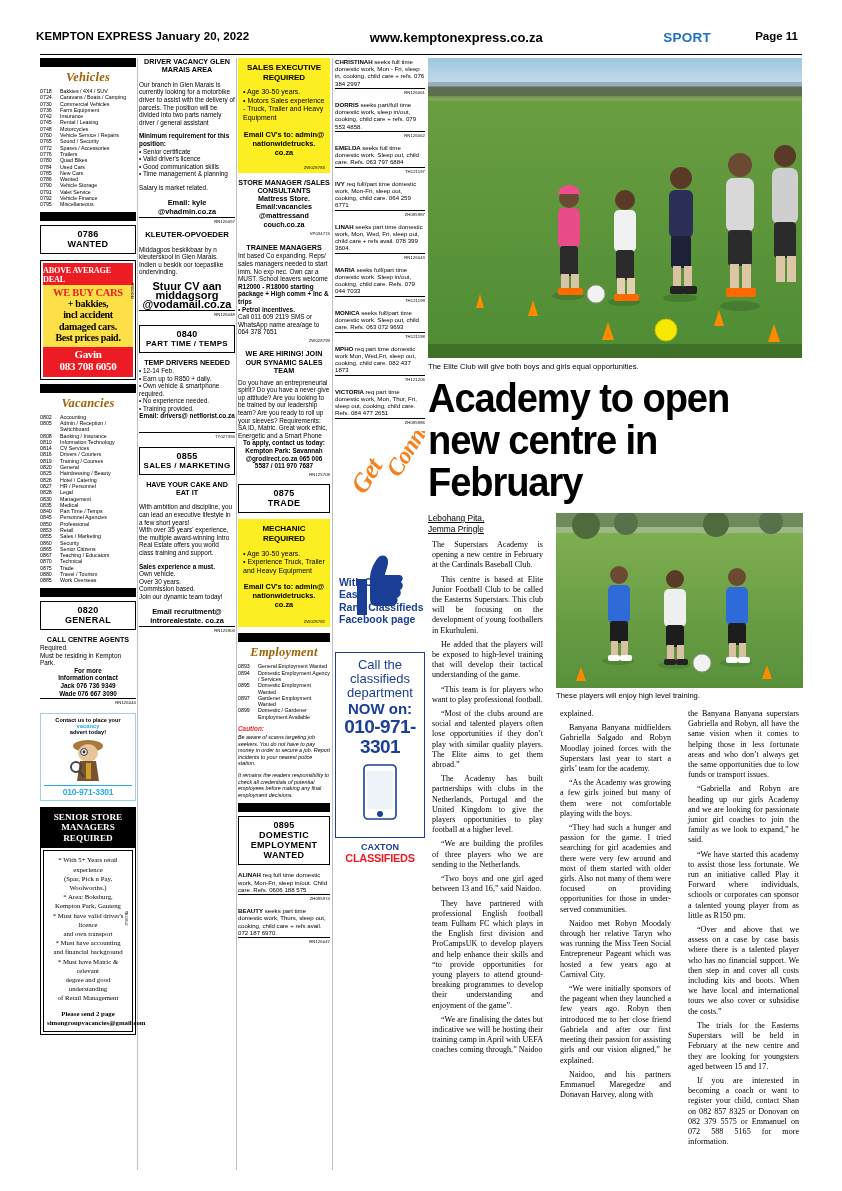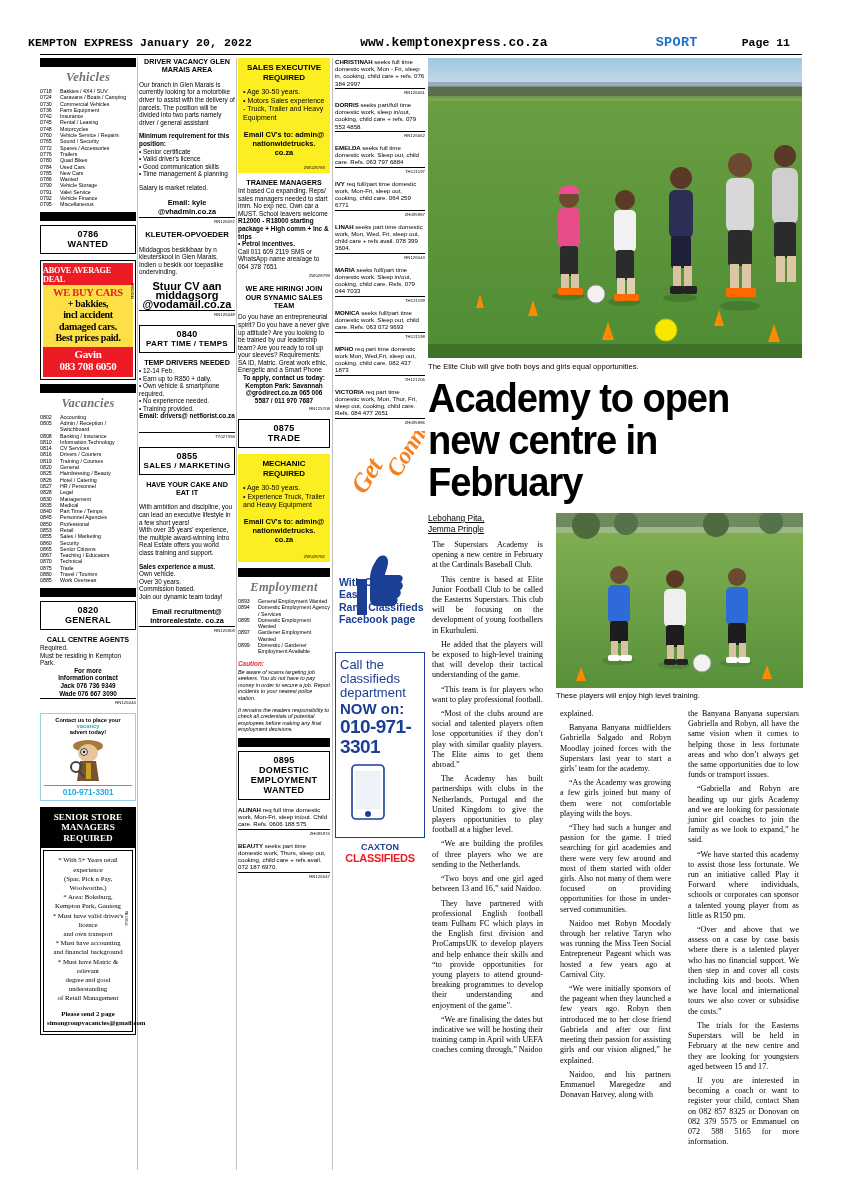--- a/index.html
+++ b/index.html
@@ -1,38 +1,38 @@
 <!DOCTYPE html>
 <html><head>
 <meta charset="utf-8">
 <style>
   html,body{margin:0;padding:0;background:#ffffff;}
   body{width:842px;height:1191px;font-family:"Liberation Sans",sans-serif;color:#000;position:relative;overflow:hidden;}
   .page{position:absolute;left:0;top:0;width:842px;height:1191px;background:#fff;}
 
   
-  .masthead{position:absolute;left:28px;top:30px;width:762px;height:24px;display:flex;align-items:center;font-family:Liberation Mono, monospace;}
+  .masthead{position:absolute;left:36px;top:30px;width:762px;height:24px;display:flex;align-items:flex-start;}
   .mh-left{font-size:11.5px;font-weight:bold;letter-spacing:.1px;white-space:nowrap;}
   .mh-mid{flex:1;text-align:center;font-size:13px;font-weight:bold;}
   .mh-sport{font-size:13.5px;font-weight:bold;color:#1f6fc4;margin-right:44px;letter-spacing:.3px;}
   .mh-page{font-size:11.5px;font-weight:bold;white-space:nowrap;}
   .mh-rule{position:absolute;left:40px;top:54px;width:762px;height:1px;background:#000;}
 
   
   .classifieds{position:absolute;left:40px;top:58px;width:385px;height:1112px;}
   .col{position:absolute;top:0;height:1112px;}
   .c1{left:0;width:96px;}
   .c2{left:99px;width:96px;}
   .c3{left:198px;width:92px;}
   .c4{left:295px;width:90px;}
   .vline{position:absolute;top:0;width:1px;height:1112px;background:#bfbfbf;}
 
   
   .blackbar{height:9px;background:#000;margin:0 0 3px 0;}
-  .cat-title{font-family:"Liberation Serif",serif;font-style:italic;font-weight:bold;color:#737373;font-size:12.5px;text-align:center;margin:1px 0 3px 0;letter-spacing:.2px;}
+  .cat-title{font-family:"Liberation Serif",serif;font-style:italic;font-weight:bold;color:#a16207;font-size:12.5px;text-align:center;margin:1px 0 3px 0;letter-spacing:.2px;}
   .cat-list{font-size:5.3px;line-height:6.3px;}
   .cat-row{display:flex;margin-bottom:0px;}
   .cat-code{width:20px;flex:none;}
   .cat-name{flex:1;}
   .codebox{border:1.4px solid #000;text-align:center;padding:3px 0 4px 0;margin:4px 0 6px 0;}
   .codebox .num{font-size:9px;font-weight:bold;letter-spacing:.3px;}
   .codebox .nm{font-size:9px;font-weight:bold;letter-spacing:.3px;}
   .ad{font-size:6.4px;line-height:7.6px;margin-bottom:6px;}
   .ad .hdr{font-weight:bold;text-align:center;font-size:7.2px;line-height:8.4px;}
   .ad .ctr{text-align:center;}
@@ -67,21 +67,21 @@
   .ssm-hd{background:#000;color:#fff;font-family:"Liberation Serif",serif;font-weight:bold;text-align:center;font-size:9.2px;line-height:10.5px;padding:4px 2px 5px 2px;}
   .ssm-bd{border:1px solid #000;margin:2px;padding:4px 3px;font-family:"Liberation Serif",serif;font-size:6.8px;line-height:9.2px;text-align:center;position:relative;}
 
   
   .getc{position:relative;height:215px;overflow:hidden;}
   .gc-word{position:absolute;color:#f58220;font-family:"Liberation Serif",serif;font-style:italic;font-weight:bold;font-size:26px;transform:rotate(-58deg);transform-origin:left top;white-space:nowrap;letter-spacing:-1px;}
   .thumb{position:absolute;left:8px;top:120px;width:62px;height:70px;}
   .fbblue{color:#1b3f94;font-weight:bold;font-size:10.5px;line-height:12.5px;}
 
   
-  .ctc{border:1.4px solid #1b3f94;margin-top:6px;padding:5px 4px 6px 4px;color:#1b3f94;position:relative;}
+  .ctc{border:1.4px solid #1b3f94;margin-top:6px;padding:5px 4px 6px 4px;text-align:center;color:#1b3f94;position:relative;}
   .ctc .t{font-size:13px;line-height:14px;font-weight:normal;}
   .ctc .now{font-size:15px;font-weight:bold;}
   .ctc .num{font-size:19px;font-weight:bold;line-height:20px;letter-spacing:-.6px;}
   .caxton{margin-top:4px;text-align:center;}
   .cax1{color:#1b3f94;font-weight:bold;font-size:9px;}
   .cax2{color:#ed1c24;font-weight:bold;font-size:11px;letter-spacing:-.3px;}
 
   
   .story{position:absolute;left:428px;top:58px;width:374px;}
   .photo{width:374px;height:300px;position:relative;overflow:hidden;background:#6fa84f;}
@@ -442,20 +442,26 @@
 
     <div class="col c3">
       <div class="yellow">
         <div class="hdr">SALES EXECUTIVE REQUIRED</div>
         <div class="bd">• Age 30-50 years.</div>
         <div class="bd" style="margin-top:0;">• Motors Sales experience - Truck, Trailer and Heavy Equipment</div>
         <div class="ctrb">Email CV's to: admin@ nationwidetrucks. co.za</div>
         <div class="refnb" style="margin-top:8px;">ZW028783</div>
       </div>
 
+      <div class="ad">
+        <div class="hdr">STORE MANAGER /SALES CONSULTANTS</div>
+        <div class="ctr" style="font-weight:bold;font-size:7.2px;">Mattress Store.</div>
+        <div class="ctr" style="font-weight:bold;font-size:7.2px;line-height:8.8px;">Email:vacancies @mattressand couch.co.za</div>
+        <div class="refnb">VP034774</div>
+      </div>
 
       <div class="ad">
         <div class="hdr">TRAINEE MANAGERS</div>
         <div>Int based Co expanding. Reps/ sales managers needed to start imm. No exp nec. Own car a MUST. School leavers welcome</div>
         <div style="font-weight:bold;">R12000 - R18000 starting package + High comm + Inc &amp; trips</div>
         <div style="font-weight:bold;">• Petrol incentives.</div>
         <div>Call 011 609 2119 SMS or WhatsApp name area/age to 064 378 7651</div>
         <div class="refnb">ZW028799</div>
       </div>
 

